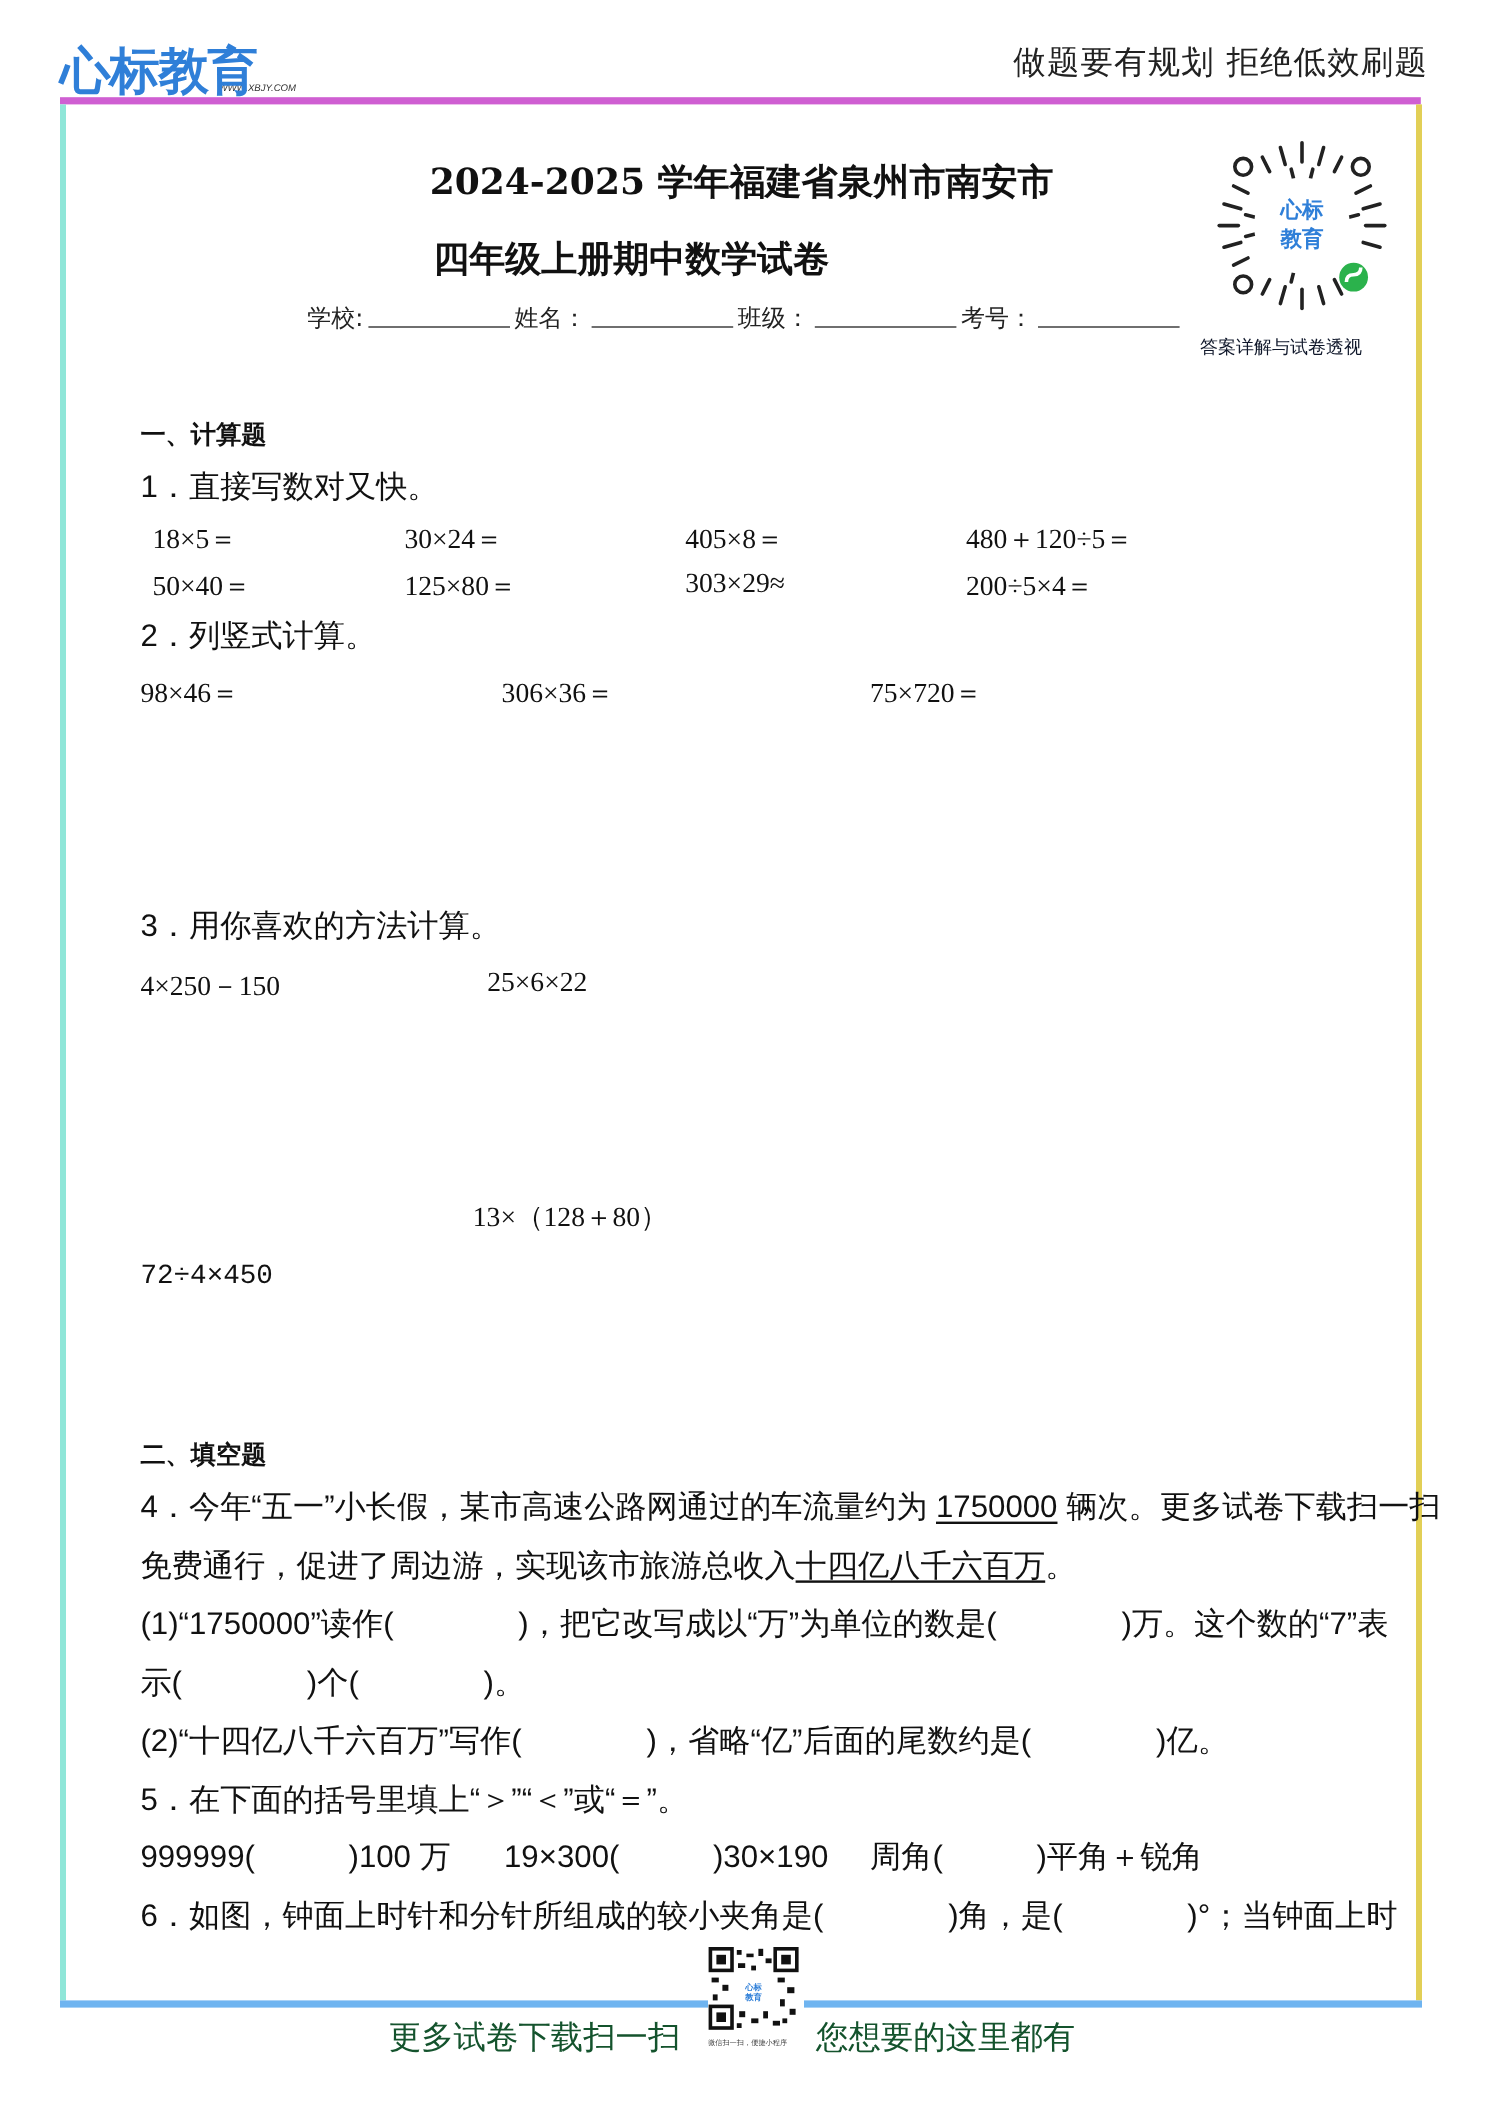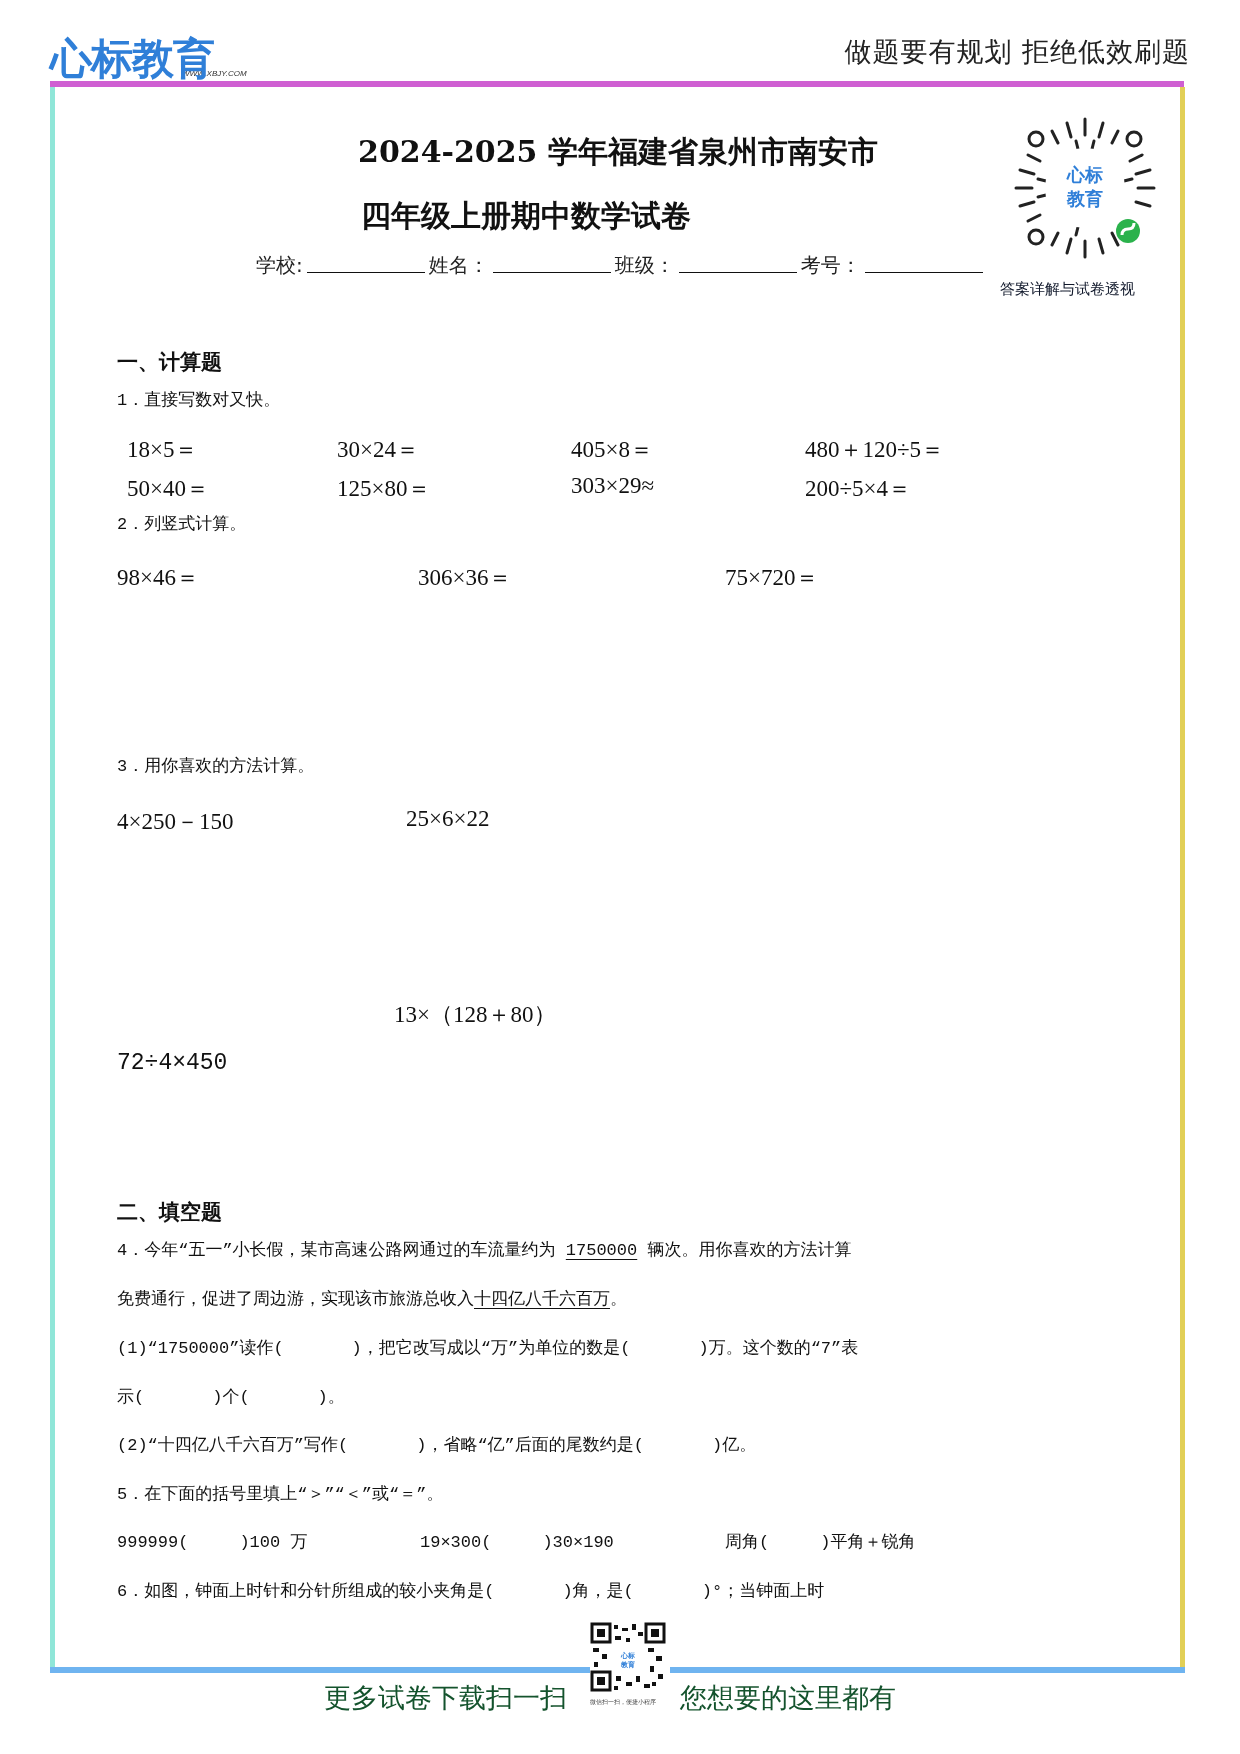--- a/index.html
+++ b/index.html
@@ -20,21 +20,21 @@
   .title1 { left:0; width:1240px; top:132px; text-align:center; font-size:30px; font-weight:bold; font-family:"DejaVu Serif",serif; }
   .title1 span { display:inline-block; transform:translateX(-2px); }
   .title2 { left:0; width:1052px; top:196px; text-align:center; font-size:30px; font-weight:bold; font-family:Liberation Mono, monospace; }
   .info { left:256px; top:252px; font-size:20px; font-family:"DejaVu Sans",sans-serif; color:#222; display:flex; gap:0; }
   .blank { display:inline-block; width:118px; border-bottom:1.5px solid #111; height:20px; margin:0 4px; }
   
   .qr { left:1012px; top:115px; width:146px; height:146px; }
   .qr-cap { left:1000px; top:280px; font-size:15px; font-family:"DejaVu Sans",sans-serif; color:#0f172a; }
   
   .sec { font-family:"DejaVu Sans",sans-serif; font-weight:bold; font-size:21px; }
-  .q { font-size:17px; font-family:Liberation Mono, monospace; }
+  .q { font-size:26px; font-family:Liberation Sans, sans-serif; }
   .expr { font-size:23px; font-family:"Liberation Serif",serif; }
   .u { text-decoration:underline; text-underline-offset:4px; }
   .footer { top:1680px; font-family:Liberation Serif, serif; font-size:27px; color:#14532d; }
   .qr2 { left:590px; top:1622px; width:76px; height:76px; }
 </style>
 </head>
 <body>
 
 <div class="abs logo">
   <span class="logo-main" style="position:relative;">心标教育</span>
@@ -122,21 +122,21 @@
 
 <div class="abs q" style="left:117px; top:754px;">3．用你喜欢的方法计算。</div>
 <div class="abs expr" style="left:117px; top:806px;">4×250－150</div>
 <div class="abs expr" style="left:406px; top:806px;">25×6×22</div>
 <div class="abs expr" style="left:117px; top:1050px;font-family:Liberation Mono, monospace;">72÷4×450</div>
 <div class="abs expr" style="left:394px; top:999px;">13×（128＋80）</div>
 
 <div class="abs sec" style="left:117px; top:1198px;">二、填空题</div>
 
 <div class="abs q" style="left:117px; top:1238px; white-space:nowrap;">
-  <span>4．今年“五一”小长假，某市高速公路网通过的车流量约为 </span><span class="u">1750000</span><span> 辆次。用你喜欢的方法计算</span>
+  <span>4．今年“五一”小长假，某市高速公路网通过的车流量约为 </span><span class="u">1750000</span><span> 辆次。更多试卷下载扫一扫</span>
 </div>
 <div class="abs q" style="left:117px; top:1287px; white-space:nowrap;">
   <span>免费通行，促进了周边游，实现该市旅游总收入</span><span class="u">十四亿八千六百万</span><span>。</span>
 </div>
 <div class="abs q" style="left:117px; top:1336px; white-space:pre;">(1)“1750000”读作(　　　　)，把它改写成以“万”为单位的数是(　　　　)万。这个数的“7”表</div>
 <div class="abs q" style="left:117px; top:1385px; white-space:pre;">示(　　　　)个(　　　　)。</div>
 <div class="abs q" style="left:117px; top:1433px; white-space:pre;">(2)“十四亿八千六百万”写作(　　　　)，省略“亿”后面的尾数约是(　　　　)亿。</div>
 
 <div class="abs q" style="left:117px; top:1482px; white-space:pre;">5．在下面的括号里填上“＞”“＜”或“＝”。</div>
 <div class="abs q" style="left:117px; top:1530px; white-space:pre;">999999(　　　)100 万</div>

